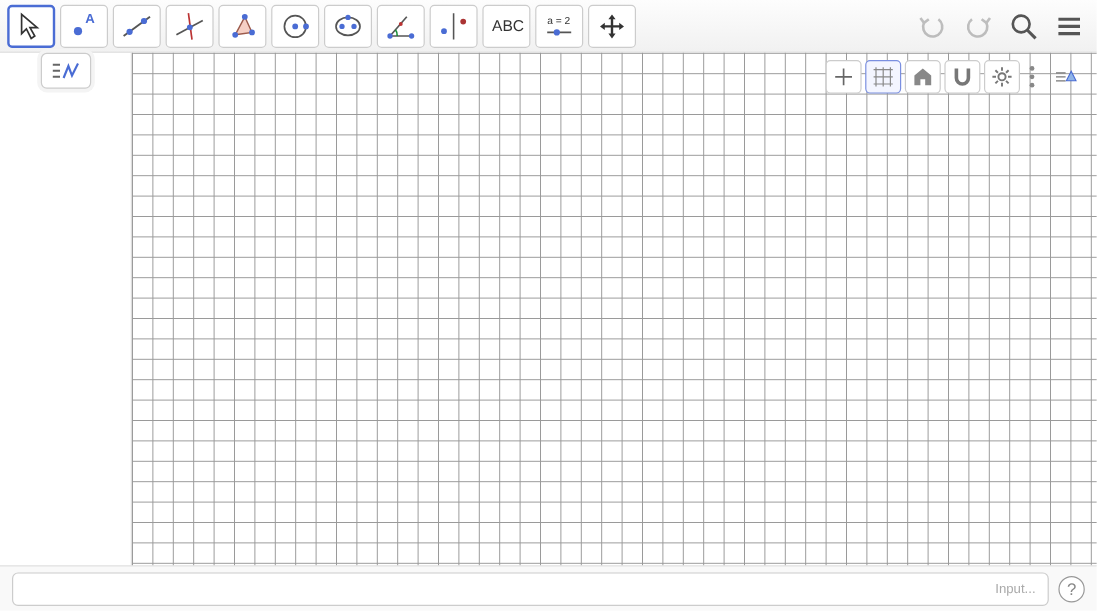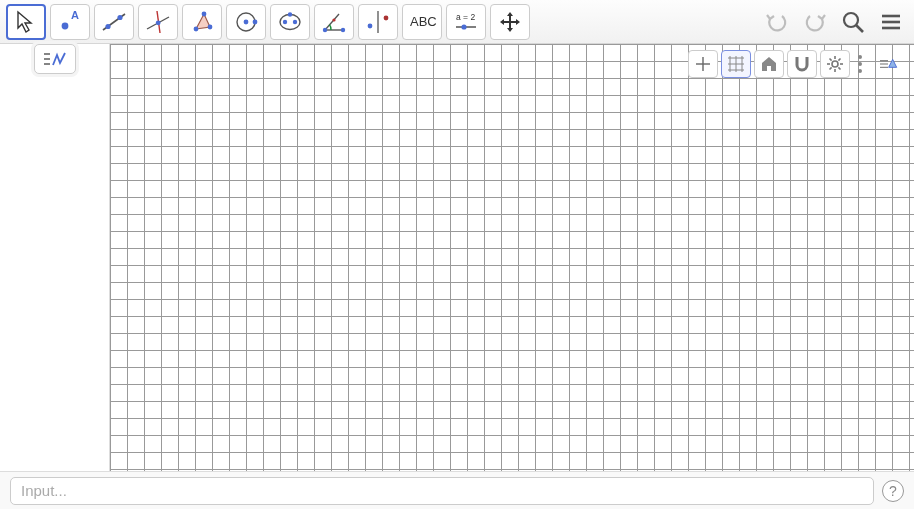--- a/index.html
+++ b/index.html
@@ -56,21 +56,21 @@
   .gfx-btn svg { width: 20px; height: 20px; }
   .vdots { width: 14px; display:flex; flex-direction: column; gap: 3px; align-items:center; justify-content:center; cursor:pointer; padding: 0 4px;}
   .vdots span { width: 4px; height: 4px; background: #888; border-radius: 50%; }
 
   .input-bar {
     height: 38px; border-top: 1px solid #ddd; background: #f9f9f9;
     display: flex; align-items: center; padding: 5px 10px; gap: 8px;
   }
   .input-field {
     flex: 1; height: 28px; border: 1px solid #ccc; border-radius: 5px;
-    background: #fff; padding: 0 10px; font-size: 15px; color: #333; outline: none;
+    background: #fff; padding: 0 10px; font-size: 11px; color: #333; outline: none; text-align: right;
   }
   .input-field::placeholder { color: #aaa; }
   .help-btn {
     width: 22px; height: 22px; border: 1.5px solid #999; border-radius: 50%;
     display:flex; align-items:center; justify-content:center; color:#888; font-size:14px;
     cursor:pointer; background:#fff;
   }
   .abc-label { font: 13px Arial; fill:#333; }
 </style>
 </head>

